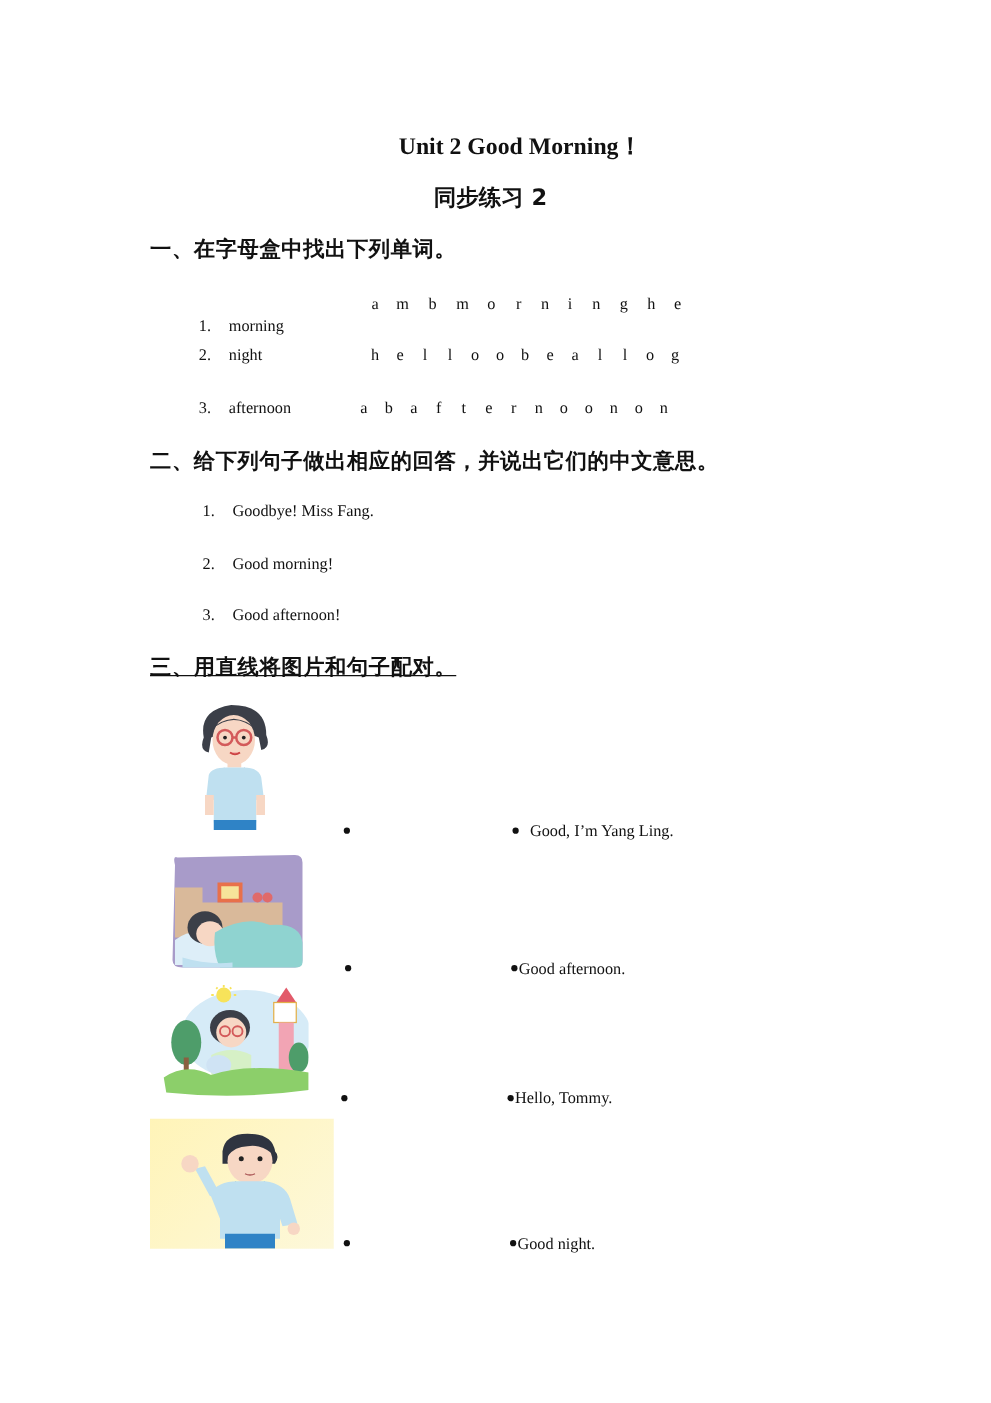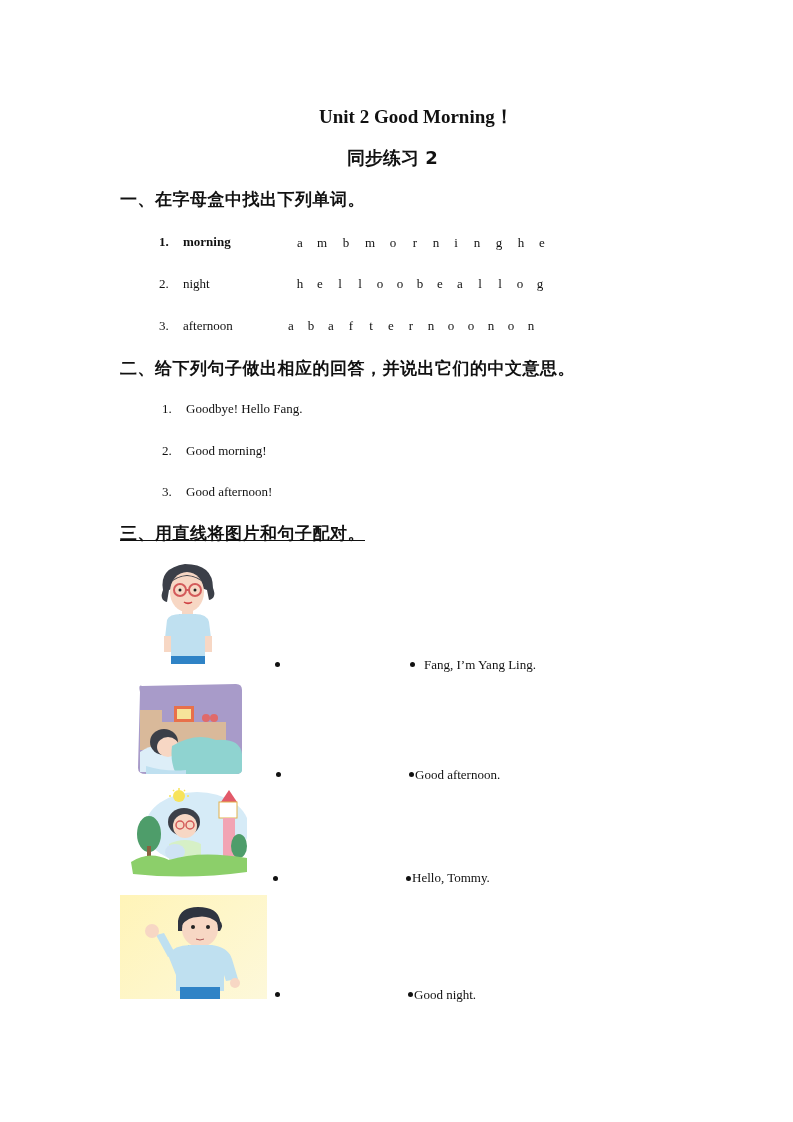--- a/index.html
+++ b/index.html
@@ -20,21 +20,21 @@
   </style>
 </head>
 <body>
 
 <div class="abs serif title" style="left:319px; top:104px;">Unit 2 Good Morning！</div>
 <div class="abs sans subtitle" style="left:347px; top:146px;">同步练习  2</div>
 
 <div class="abs sans heading" style="left:120px; top:188px;">一、在字母盒中找出下列单词。</div>
 
 <div>
-  <div class="abs serif item" style="left:159px; top:234px;font-weight:bold;">
+  <div class="abs serif item" style="left:159px; top:253px;">
     <span class="num">1.</span><span>morning</span>
   </div>
   <div class="abs serif letters" style="left:290px; top:235px;">
     <span style="width:20px">a</span><span style="width:24px">m</span><span style="width:24px">b</span><span style="width:24px">m</span><span style="width:22px">o</span><span style="width:22px">r</span><span style="width:20px">n</span><span style="width:20px">i</span><span style="width:22px">n</span><span style="width:22px">g</span><span style="width:22px">h</span><span style="width:20px">e</span>
   </div>
 
   <div class="abs serif item" style="left:159px; top:276px;">
     <span class="num">2.</span><span>night</span>
   </div>
   <div class="abs serif letters" style="left:290px; top:276px;">
@@ -46,21 +46,21 @@
   </div>
   <div class="abs serif letters" style="left:281px; top:318px;">
     <span style="width:20px">a</span><span style="width:20px">b</span><span style="width:20px">a</span><span style="width:20px">f</span><span style="width:20px">t</span><span style="width:20px">e</span><span style="width:20px">r</span><span style="width:20px">n</span><span style="width:20px">o</span><span style="width:20px">o</span><span style="width:20px">n</span><span style="width:20px">o</span><span style="width:20px">n</span>
   </div>
 </div>
 
 <div class="abs sans heading" style="left:120px; top:357px;">二、给下列句子做出相应的回答，并说出它们的中文意思。</div>
 
 <div>
   <div class="abs serif item" style="left:162px; top:401px;">
-    <span class="num">1.</span><span>Goodbye! Hello Fang.</span>
+    <span class="num">1.</span><span>Goodbye! Miss Fang.</span>
   </div>
   <div class="abs serif item" style="left:162px; top:443px;">
     <span class="num">2.</span><span>Good morning!</span>
   </div>
   <div class="abs serif item" style="left:162px; top:484px;">
     <span class="num">3.</span><span>Good afternoon!</span>
   </div>
 </div>
 
 <div class="abs sans heading" style="left:120px; top:522px;text-decoration:underline;">三、用直线将图片和句子配对。</div>
@@ -146,21 +146,21 @@
     <circle cx="115" cy="88" r="5" fill="#f7d7c4"></circle>
   </svg>
 </div>
 
 <div class="bullet" style="left:275px; top:662px;"></div>
 <div class="bullet" style="left:276px; top:772px;"></div>
 <div class="bullet" style="left:273px; top:876px;"></div>
 <div class="bullet" style="left:275px; top:992px;"></div>
 
 <div class="bullet" style="left:410px; top:662px;"></div>
-<div class="abs serif sentence" style="left:424px; top:657px;">Fang, I’m Yang  Ling.</div>
+<div class="abs serif sentence" style="left:424px; top:657px;">Good, I’m Yang  Ling.</div>
 
 <div class="bullet" style="left:409px; top:772px;"></div>
 <div class="abs serif sentence" style="left:415px; top:767px;text-align:center;">Good afternoon.</div>
 
 <div class="bullet" style="left:406px; top:876px;"></div>
 <div class="abs serif sentence" style="left:412px; top:870px;">Hello, Tommy.</div>
 
 <div class="bullet" style="left:408px; top:992px;"></div>
 <div class="abs serif sentence" style="left:414px; top:987px;">Good night.</div>
 

